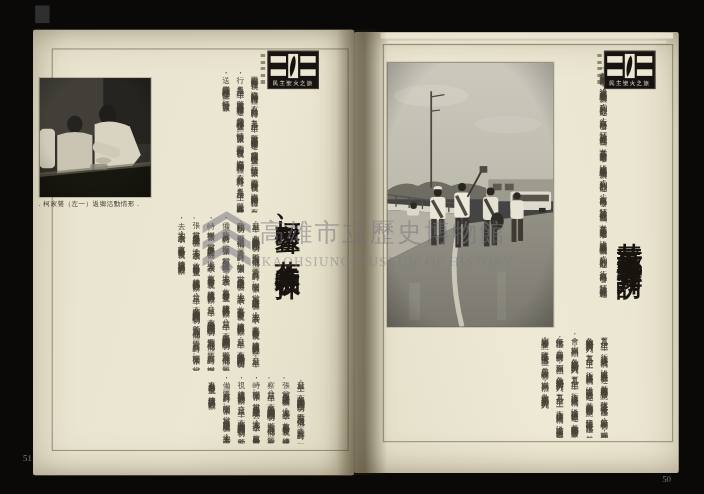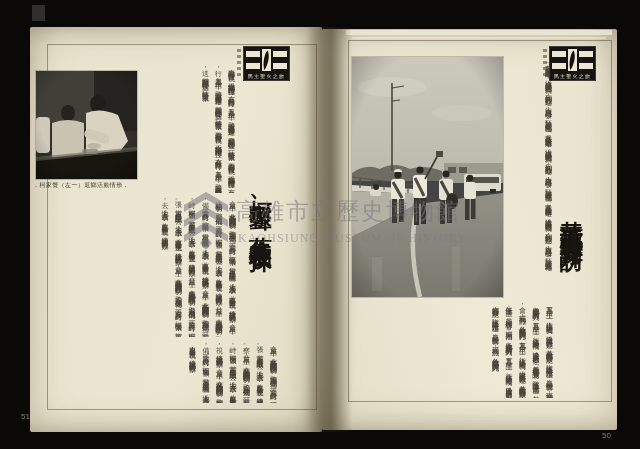--- a/index.html
+++ b/index.html
@@ -19,21 +19,21 @@
   .corner-tab{position:absolute;left:32px;top:5px;width:13px;height:16px;background:#3a3a3a;opacity:.8;}
 
   .vcol{position:absolute;writing-mode:vertical-rl;text-orientation:upright;overflow:hidden;
         color:#37332a;font-family:"DejaVu Serif","Liberation Serif",serif;}
   .bodytext{font-size:7px;line-height:13.5px;letter-spacing:.8px;opacity:.92;}
   .leadtext{font-size:7px;line-height:13px;letter-spacing:.7px;opacity:.92;}
   .headline{font-size:23px;font-weight:700;letter-spacing:3.5px;color:#181510;
             line-height:37px;text-align:center;overflow:hidden;}
   .caption{position:absolute;font-size:6px;letter-spacing:.4px;color:#3c382d;
            font-family:"DejaVu Serif","Liberation Serif",serif;white-space:nowrap;overflow:hidden;}
-  .pagenum{position:absolute;font-size:8px;color:#837e6c;font-family:Liberation Sans, sans-serif;}
+  .pagenum{position:absolute;font-size:8px;color:#837e6c;font-family:Liberation Serif, serif;}
 
   .photo{position:absolute;overflow:hidden;background:#444;box-shadow:0 0 0 1px rgba(60,52,36,.25);}
   .photo svg{display:block;}
 
   .stamp{position:absolute;width:47px;height:35px;background:#161310;box-shadow:inset 0 0 0 1px rgba(236,231,211,.18);}
   .stamp .bar{position:absolute;background:#ece7d3;}
   .stamp .band{position:absolute;left:19px;top:3px;width:9px;height:22px;background:#ece7d3;}
   .stamp .band svg{display:block;}
   .stamp .stamp-label{position:absolute;left:0;top:26px;width:47px;height:8px;color:#e9e4d0;
       font-size:5px;letter-spacing:1.2px;text-align:center;line-height:8px;

